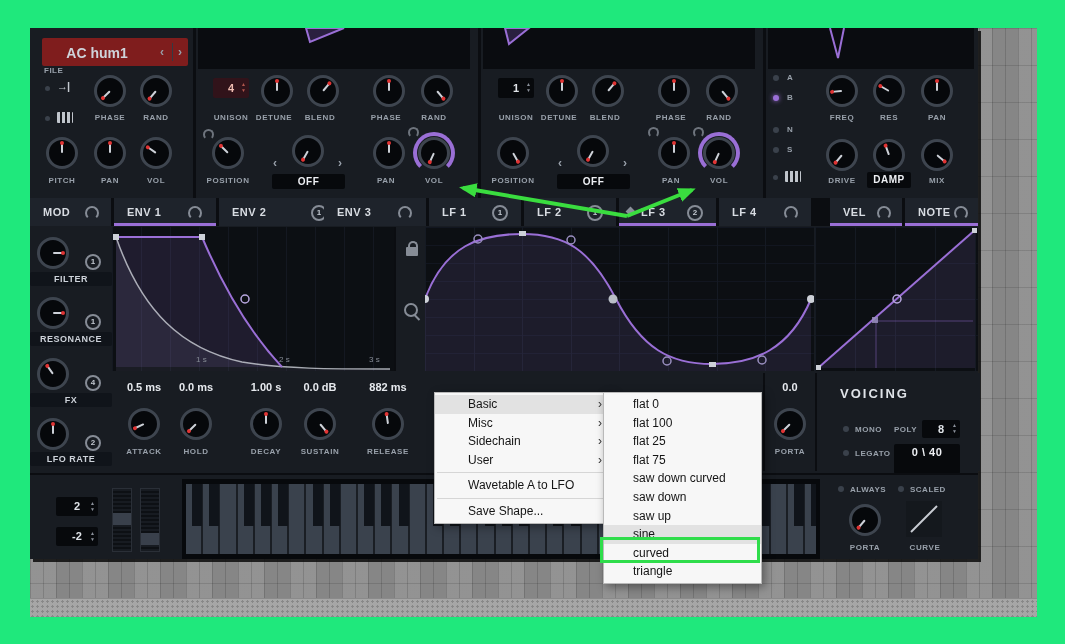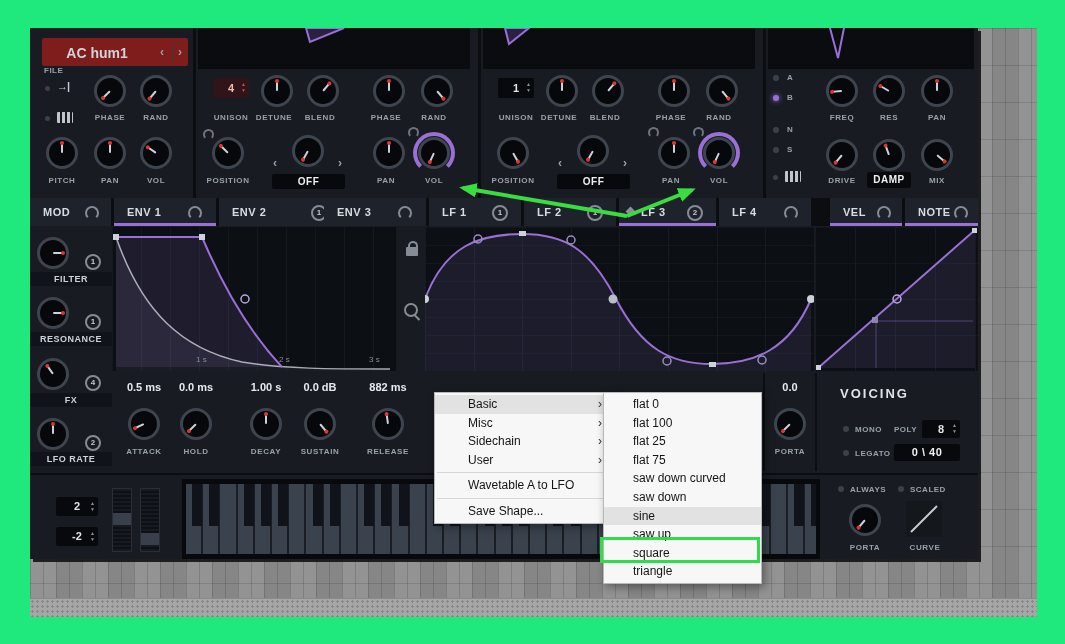--- a/index.html
+++ b/index.html
@@ -393,21 +393,21 @@
     <span class="abs" style="left:23px;top:13px;font-size:13px;font-weight:bold;letter-spacing:2px;color:#dfe3e8">VOICING</span>
     <span class="dot" style="left:26px;top:53px"></span>
     <span class="rlabel" style="left:38px;top:52px">MONO</span>
     <span class="rlabel" style="left:77px;top:52px">POLY</span>
     <div class="spin" style="left:105px;top:47px;width:38px;height:18px;line-height:18px">
       <span>8</span>
       <span class="ar" style="top:2px"><span>▲</span><br><span>▼</span></span>
     </div>
     <span class="dot" style="left:26px;top:77px"></span>
     <span class="rlabel" style="left:38px;top:76px">LEGATO</span>
-    <div class="blk" style="left:77px;top:71px;width:66px;height:17px;line-height:17px;font-size:11px"><span>0  \ 40</span></div>
+    <div class="blk" style="left:77px;top:71px;width:66px;height:30px;line-height:17px;font-size:11px"><span>0  \ 40</span></div>
   </div>
 
   <div class="abs" style="left:30px;top:473px;width:948px;height:84px;background:#181c22;border-top:2px solid #0b0d11">
 
     <div class="spin" style="left:26px;top:22px;width:42px;height:19px;line-height:19px">
       <span>2</span>
       <span class="ar"><span>▲</span><br><span>▼</span></span>
     </div>
     <div class="spin" style="left:26px;top:52px;width:42px;height:19px;line-height:19px">
       <span>-2</span>
@@ -463,21 +463,21 @@
     <div class="mi"><span class="t">Save Shape...</span></div>
   </div>
 
   <div class="menu" style="left:603px;top:392px;width:157px">
     <div class="mi"><span class="t" style="padding-left:29px">flat 0</span></div>
     <div class="mi"><span class="t" style="padding-left:29px">flat 100</span></div>
     <div class="mi"><span class="t" style="padding-left:29px">flat 25</span></div>
     <div class="mi"><span class="t" style="padding-left:29px">flat 75</span></div>
     <div class="mi"><span class="t" style="padding-left:29px">saw down curved</span></div>
     <div class="mi"><span class="t" style="padding-left:29px">saw down</span></div>
+    <div class="mi"><span class="t" style="padding-left:29px">saw up</span></div>
     <div class="mi hov"><span class="t" style="padding-left:29px">sine</span></div>
-    <div class="mi"><span class="t" style="padding-left:29px">saw up</span></div>
-    <div class="mi"><span class="t" style="padding-left:29px">square</span></div>
+    <div class="mi"><span class="t" style="padding-left:29px">curved</span></div>
     <div class="mi"><span class="t" style="padding-left:29px">triangle</span></div>
   </div>
 
   <div class="abs" style="left:600px;top:537px;width:154px;height:20px;border:3px solid #2fdd4b;z-index:55"></div>
 
 </div>
 
 </body></html>

